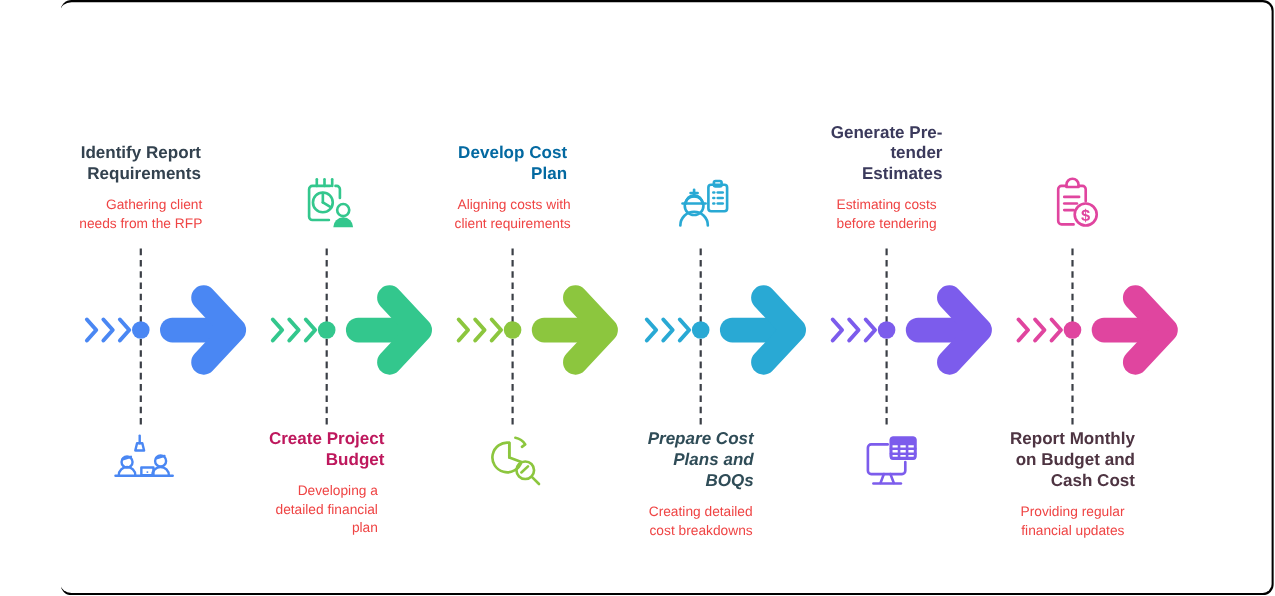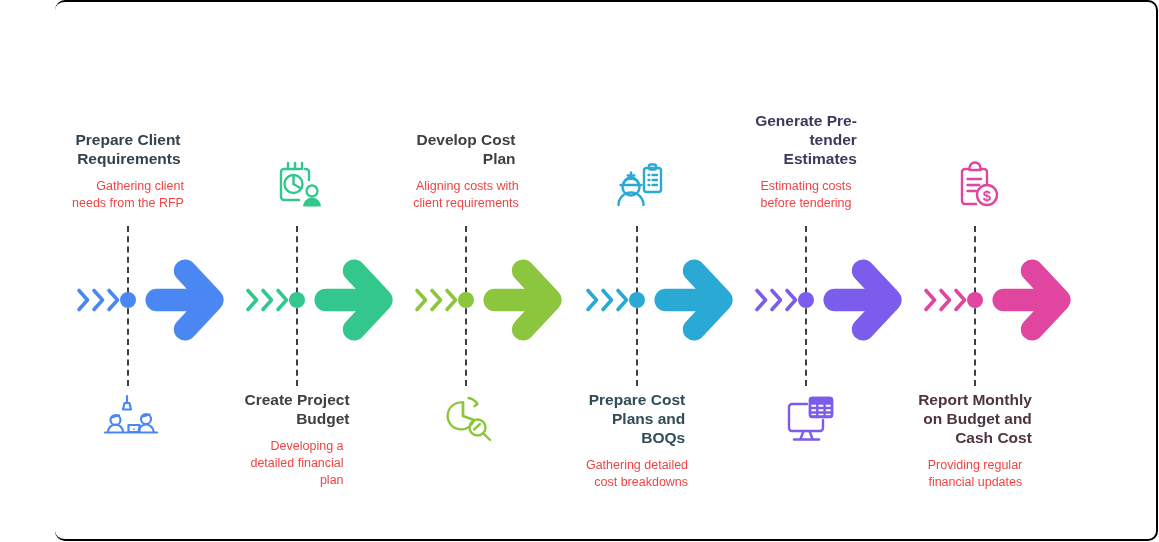--- a/index.html
+++ b/index.html
@@ -43,21 +43,21 @@
       <path d="M7 41 a7.5 7.5 0 0 1 15 0"></path>
       <circle cx="45" cy="28" r="5"></circle>
       <path d="M41 25.7 l7.5 -2.2"></path>
       <path d="M37.5 41 a7.5 7.5 0 0 1 15 0"></path>
       <path d="M27.5 34 h11 v7 h-11 Z"></path>
       <circle cx="33" cy="38.2" r="0.9" fill="currentColor" stroke="none"></circle>
       <line x1="4" y1="41.5" x2="56" y2="41.5"></line>
     </svg>
       </div>
       <div class="step-el text-block text-top" style="left:43px;width:170px;top:96px;height:116px;">
-        <h3 class="step-title" style="color:#33424F;">Prepare Client
+        <h3 class="step-title" style="color:#33424F;">Identify Report
 Requirements</h3>
         <p class="step-subtitle">Gathering client
 needs from the RFP</p>
       </div>
     </div>
     <div>
       <div class="step-el connector" style="left:296px;top:226px;height:160px;border-left-color:#3b3f46;"></div>
       <div class="step-el" style="left:245px;top:288px;color:#33C78D;"><svg width="44" height="24" viewBox="0 0 44 24" fill="none" stroke="currentColor" stroke-width="3.6" stroke-linecap="round" stroke-linejoin="round">
       <path d="M3 2.5 L11.5 12 L3 21.5"></path>
           <path d="M18 2.5 L26.5 12 L18 21.5"></path>
@@ -75,21 +75,21 @@
       <line x1="32" y1="5" x2="32" y2="11"></line>
       <path d="M35 11 h1 a3 3 0 0 1 3 3 v8 M11 25 v-11 a3 3 0 0 1 3 -3 h16 M11 25 v14 a3 3 0 0 0 3 3 h15"></path>
       <circle cx="23.5" cy="26" r="9"></circle>
       <line x1="23.5" y1="26" x2="23.5" y2="17.5"></line>
       <line x1="23.5" y1="26" x2="31" y2="30.5"></line>
       <circle cx="42" cy="33" r="5.5"></circle>
       <path d="M33 48.5 a9 9 0 0 1 18 0 Z" fill="currentColor" stroke="none"></path>
     </svg>
       </div>
       <div class="step-el text-block" style="left:212px;width:170px;top:390px;">
-        <h3 class="step-title" style="color:#404040;">Create Project
+        <h3 class="step-title" style="color:#be185d;">Create Project
 Budget</h3>
         <p class="step-subtitle">Developing a
 detailed financial
 plan</p>
       </div>
     </div>
     <div>
       <div class="step-el connector" style="left:465px;top:226px;height:160px;border-left-color:#3b3f46;"></div>
       <div class="step-el" style="left:414px;top:288px;color:#8CC63E;"><svg width="44" height="24" viewBox="0 0 44 24" fill="none" stroke="currentColor" stroke-width="3.6" stroke-linecap="round" stroke-linejoin="round">
       <path d="M3 2.5 L11.5 12 L3 21.5"></path>
@@ -105,21 +105,21 @@
     <svg width="60" height="60" viewBox="0 0 60 60" fill="none" stroke="currentColor" stroke-width="2.4" stroke-linecap="round" stroke-linejoin="round">
       <path d="M24 11.5 A13.5 13.5 0 1 0 35 29 L24 25 Z"></path>
       <line x1="24" y1="25" x2="24" y2="11.5"></line>
       <path d="M29.5 7 a13.5 13.5 0 0 1 9 6 l-3 2.2"></path>
       <circle cx="38.5" cy="36.5" r="8"></circle>
       <line x1="35" y1="38.5" x2="41" y2="33"></line>
       <line x1="44.5" y1="42.5" x2="51" y2="49"></line>
     </svg>
       </div>
       <div class="step-el text-block text-top" style="left:381px;width:170px;top:96px;height:116px;">
-        <h3 class="step-title" style="color:#404040;">Develop Cost
+        <h3 class="step-title" style="color:#0369a1;">Develop Cost
 Plan</h3>
         <p class="step-subtitle">Aligning costs with
 client requirements</p>
       </div>
     </div>
     <div>
       <div class="step-el connector" style="left:636px;top:226px;height:160px;border-left-color:#3b3f46;"></div>
       <div class="step-el" style="left:585px;top:288px;color:#29A9D4;"><svg width="44" height="24" viewBox="0 0 44 24" fill="none" stroke="currentColor" stroke-width="3.6" stroke-linecap="round" stroke-linejoin="round">
       <path d="M3 2.5 L11.5 12 L3 21.5"></path>
           <path d="M18 2.5 L26.5 12 L18 21.5"></path>
@@ -142,24 +142,24 @@
       <rect x="39" y="6.5" width="7" height="5" rx="1.5"></rect>
       <line x1="38.5" y1="17" x2="39.3" y2="17"></line>
           <line x1="42.5" y1="17" x2="47" y2="17"></line>
       <line x1="38.5" y1="22" x2="39.3" y2="22"></line>
           <line x1="42.5" y1="22" x2="47" y2="22"></line>
       <line x1="38.5" y1="27" x2="39.3" y2="27"></line>
           <line x1="42.5" y1="27" x2="47" y2="27"></line>
     </svg>
       </div>
       <div class="step-el text-block" style="left:552px;width:170px;top:390px;">
-        <h3 class="step-title" style="color:#2F4C57;">Prepare Cost
+        <h3 class="step-title" style="color:#2F4C57;font-style:italic;">Prepare Cost
 Plans and
 BOQs</h3>
-        <p class="step-subtitle">Gathering detailed
+        <p class="step-subtitle">Creating detailed
 cost breakdowns</p>
       </div>
     </div>
     <div>
       <div class="step-el connector" style="left:805px;top:226px;height:160px;border-left-color:#3b3f46;"></div>
       <div class="step-el" style="left:754px;top:288px;color:#7C5CEC;"><svg width="44" height="24" viewBox="0 0 44 24" fill="none" stroke="currentColor" stroke-width="3.6" stroke-linecap="round" stroke-linejoin="round">
       <path d="M3 2.5 L11.5 12 L3 21.5"></path>
           <path d="M18 2.5 L26.5 12 L18 21.5"></path>
           <path d="M33 2.5 L41.5 12 L33 21.5"></path>
         </svg></div>

